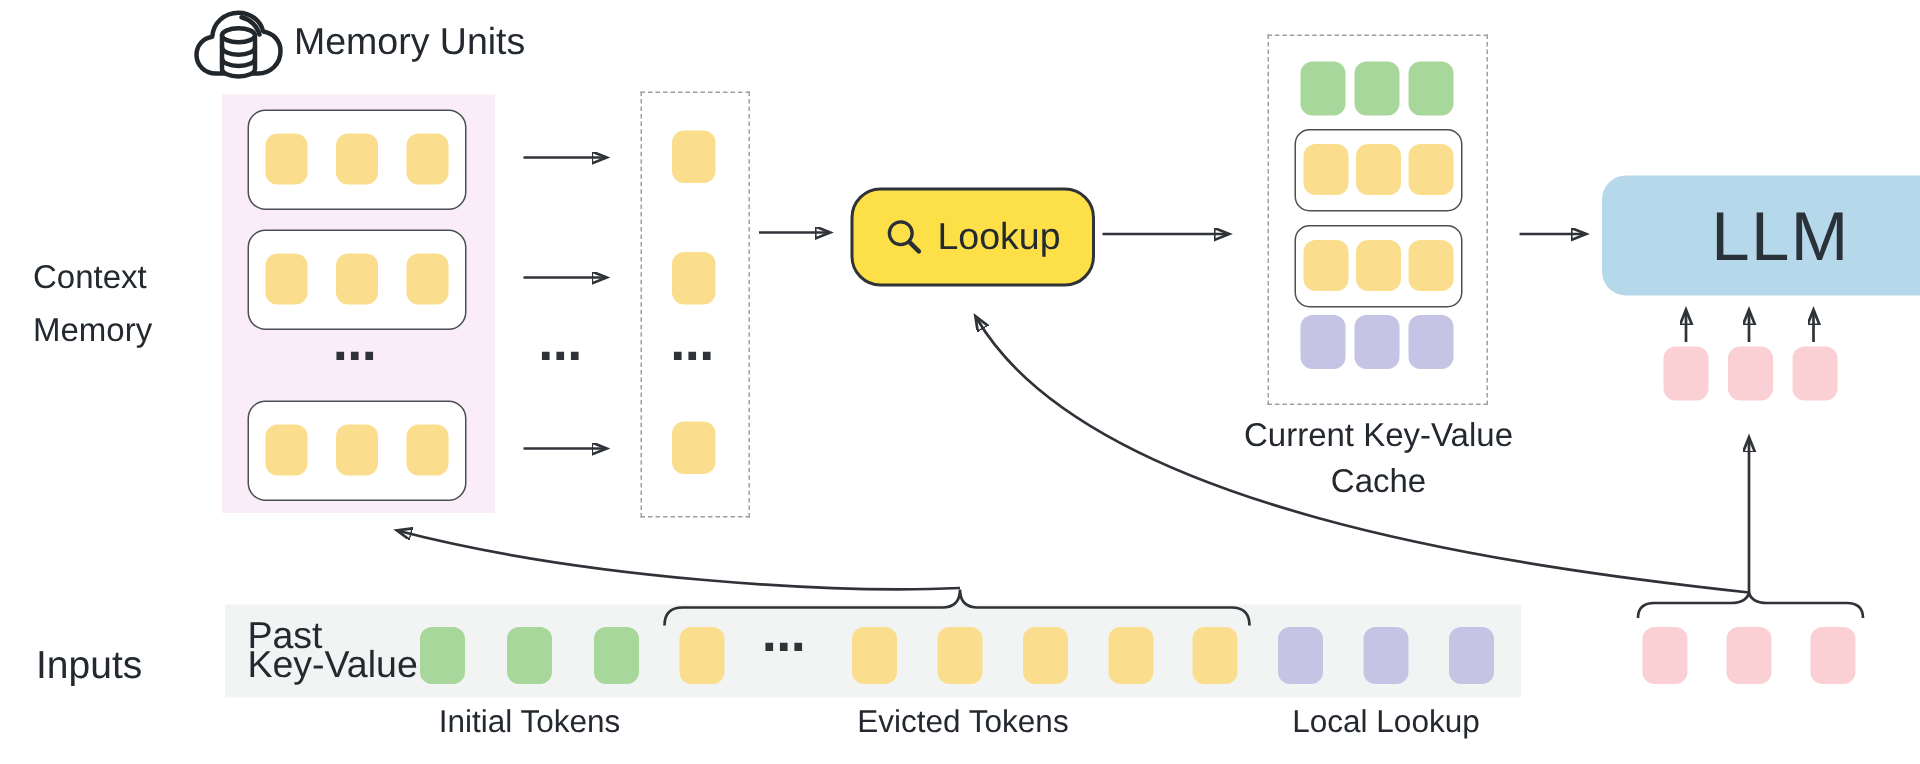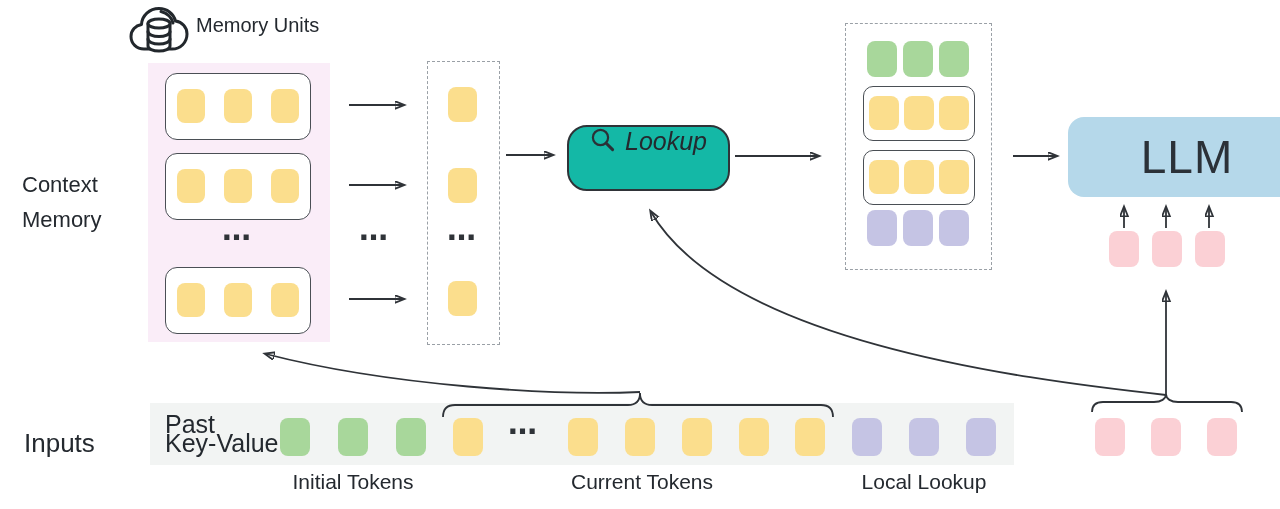--- a/index.html
+++ b/index.html
@@ -21,22 +21,22 @@
   .dashedbox{position:absolute;border:1.6px dashed var(--dashed_border,#9AA0A6);}
   .dots{
     position:absolute;font-weight:700;font-size:29px;line-height:29px;
     letter-spacing:1px;color:var(--line,#2F3338);transform:translateX(-50%);
     font-family:"DejaVu Sans",sans-serif;
   }
   .center{text-align:center;}
   .panel{position:absolute;background:var(--memory_panel_bg,#FAEDF8);}
   .strip{position:absolute;background:var(--input_strip_bg,#F2F4F3);}
   .lookup{
-    position:absolute;display:flex;align-items:flex-start;justify-content:center;gap:9px;
-    background:#14b8a6;border:2px solid var(--line,#2F3338);border-radius:20px;font-style:italic;
+    position:absolute;display:flex;align-items:center;justify-content:center;gap:9px;
+    background:#fde047;border:2px solid var(--line,#2F3338);border-radius:20px;
   }
   .llmbox{
     position:absolute;display:flex;align-items:center;justify-content:center;
     background:var(--llm_blue,#B5D8EA);border-radius:16px;
     font-size:46px;font-weight:500;letter-spacing:1px;color:#2B3138;
   }
   svg.overlay{position:absolute;left:0;top:0;pointer-events:none;}
   svg.overlay path,svg.overlay line{stroke:var(--line,#2F3338);stroke-width:1.8;fill:none;}
   .icon{display:block;}
 </style>
@@ -54,21 +54,21 @@
   <svg class="abs icon" style="left:127px;top:3px;" width="64" height="54" viewBox="0 0 64 54">
     <g stroke="#22272C" stroke-width="3" fill="none" stroke-linecap="round" stroke-linejoin="round">
       <path d="M23,46 L17,46 C9.5,46 4,40.5 4,33.5 C4,27 8.5,22.5 14.5,21.5 C15,12.5 22.5,5.5 32,5.5 C40,5.5 46.5,10.5 48.5,18 C55,19 60,24 60,31 C60,39.5 53.5,46 45,46 L41,46"></path>
       <path d="M34,8.5 C40,10 44.5,14.5 46,20"></path>
       <path d="M21,20.5 L21,43 C21,45.8 25.9,48 32,48 C38.1,48 43,45.8 43,43 L43,20.5" fill="#fff"></path>
       <ellipse cx="32" cy="20.5" rx="11" ry="4.6" fill="#fff"></ellipse>
       <path d="M21,28.5 C21,31.3 25.9,33.5 32,33.5 C38.1,33.5 43,31.3 43,28.5"></path>
       <path d="M21,36 C21,38.8 25.9,41 32,41 C38.1,41 43,38.8 43,36"></path>
     </g>
   </svg>
-  <div class="lbl" style="left:196px;top:14px;font-size:20px;">Memory Units</div>
+  <div class="lbl" style="left:196px;top:14px;font-size:25px;">Memory Units</div>
 
 
   <div class="panel" style="left:148px;top:63px;width:182px;height:279px;">
     <div class="unit" style="left:17px;top:10px;width:144px;height:65px;">
       <div class="tok c-yellow" style="left:11px;top:15px;width:28px;height:34px;"></div>
       <div class="tok c-yellow" style="left:58px;top:15px;width:28px;height:34px;"></div>
       <div class="tok c-yellow" style="left:105px;top:15px;width:28px;height:34px;"></div>
     </div>
     <div class="unit" style="left:17px;top:90px;width:144px;height:65px;">
       <div class="tok c-yellow" style="left:11px;top:15px;width:28px;height:34px;"></div>
@@ -109,20 +109,24 @@
     <div class="tok c-yellow" style="left:75px;top:9px;width:30px;height:34px;"></div>
   </div>
   <div class="unit" style="left:863px;top:150px;width:110px;height:53px;border-radius:10px;">
     <div class="tok c-yellow" style="left:5px;top:9px;width:30px;height:34px;"></div>
     <div class="tok c-yellow" style="left:40px;top:9px;width:30px;height:34px;"></div>
     <div class="tok c-yellow" style="left:75px;top:9px;width:30px;height:34px;"></div>
   </div>
   <div class="tok c-purple" style="left:867px;top:210px;width:30px;height:36px;"></div>
   <div class="tok c-purple" style="left:903px;top:210px;width:30px;height:36px;"></div>
   <div class="tok c-purple" style="left:939px;top:210px;width:30px;height:36px;"></div>
+  <div class="lbl center" style="left:819px;top:274px;width:200px;font-size:22px;line-height:31px;white-space:normal;">
+    <div>Current Key-Value</div>
+    <div>Cache</div>
+  </div>
 
   <div class="llmbox" style="left:1068px;top:117px;width:238px;height:80px;">
     <span>LLM</span>
   </div>
   <div class="tok c-pink" style="left:1109px;top:231px;width:30px;height:36px;"></div>
   <div class="tok c-pink" style="left:1152px;top:231px;width:30px;height:36px;"></div>
   <div class="tok c-pink" style="left:1195px;top:231px;width:30px;height:36px;"></div>
 
   <div class="strip" style="left:150px;top:403px;width:864px;height:62px;"></div>
   <div class="lbl" style="left:165px;top:415px;font-size:25px;line-height:19px;">
@@ -144,21 +148,21 @@
 
   <div class="tok c-purple" style="left:852px;top:418px;width:30px;height:38px;"></div>
   <div class="tok c-purple" style="left:909px;top:418px;width:30px;height:38px;"></div>
   <div class="tok c-purple" style="left:966px;top:418px;width:30px;height:38px;"></div>
 
   <div class="tok c-pink" style="left:1095px;top:418px;width:30px;height:38px;"></div>
   <div class="tok c-pink" style="left:1151px;top:418px;width:30px;height:38px;"></div>
   <div class="tok c-pink" style="left:1207px;top:418px;width:30px;height:38px;"></div>
 
   <div class="lbl center" style="left:278px;top:470px;width:150px;font-size:21px;">Initial Tokens</div>
-  <div class="lbl center" style="left:567px;top:470px;width:150px;font-size:21px;">Current Tokens</div>
+  <div class="lbl center" style="left:567px;top:470px;width:150px;font-size:21px;">Evicted Tokens</div>
   <div class="lbl center" style="left:849px;top:470px;width:150px;font-size:21px;">Local Lookup</div>
 
   <svg class="overlay" width="1280" height="509" viewBox="0 0 1280 509">
     <defs>
       <marker id="arr" markerUnits="userSpaceOnUse" markerWidth="13" markerHeight="11" refX="8.5" refY="4" orient="auto">
         <path d="M0,0 L10,4 L0,8 Z" fill="#2F3338" stroke="none"></path>
       </marker>
     </defs>
     <path d="M349,105 H403" marker-end="url(#arr)"></path>
     <path d="M349,185 H403" marker-end="url(#arr)"></path>

